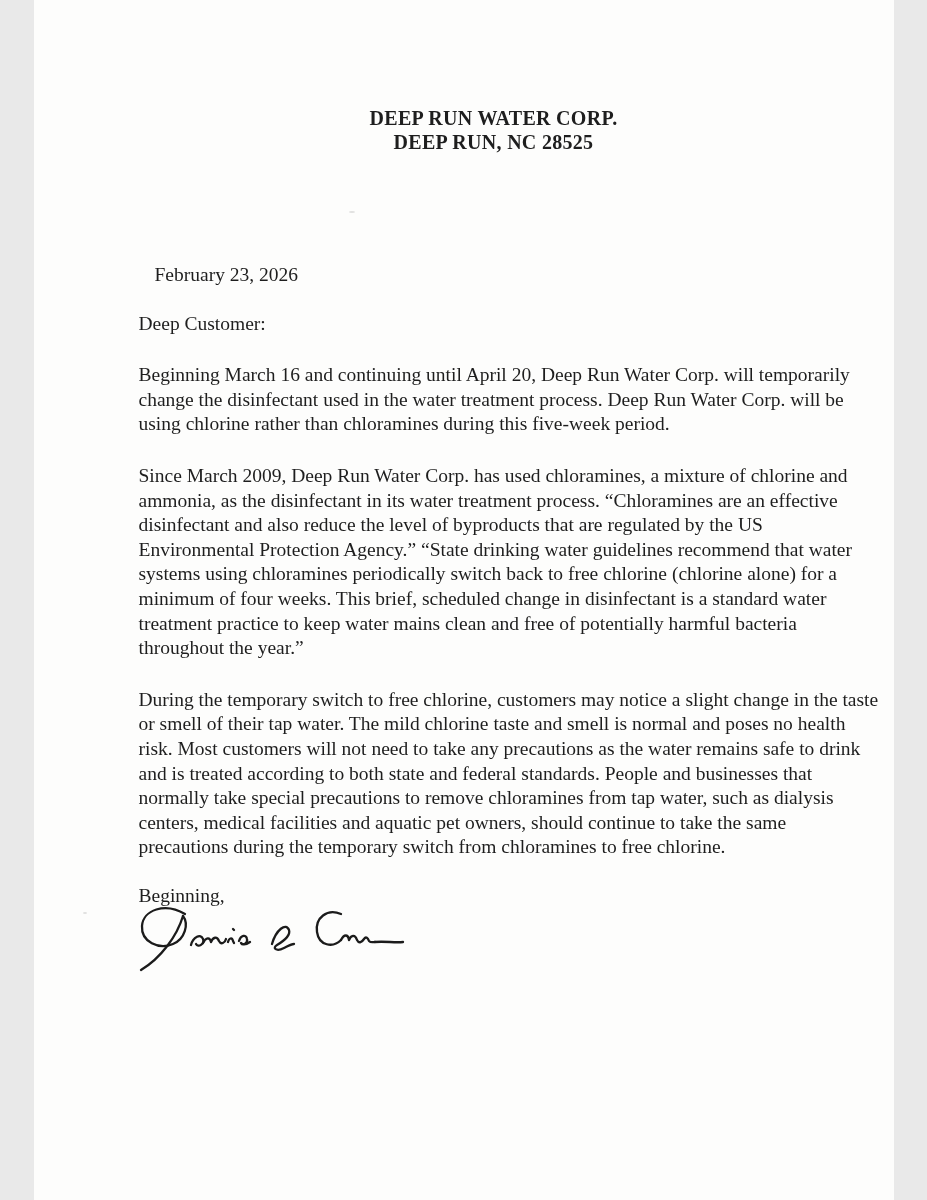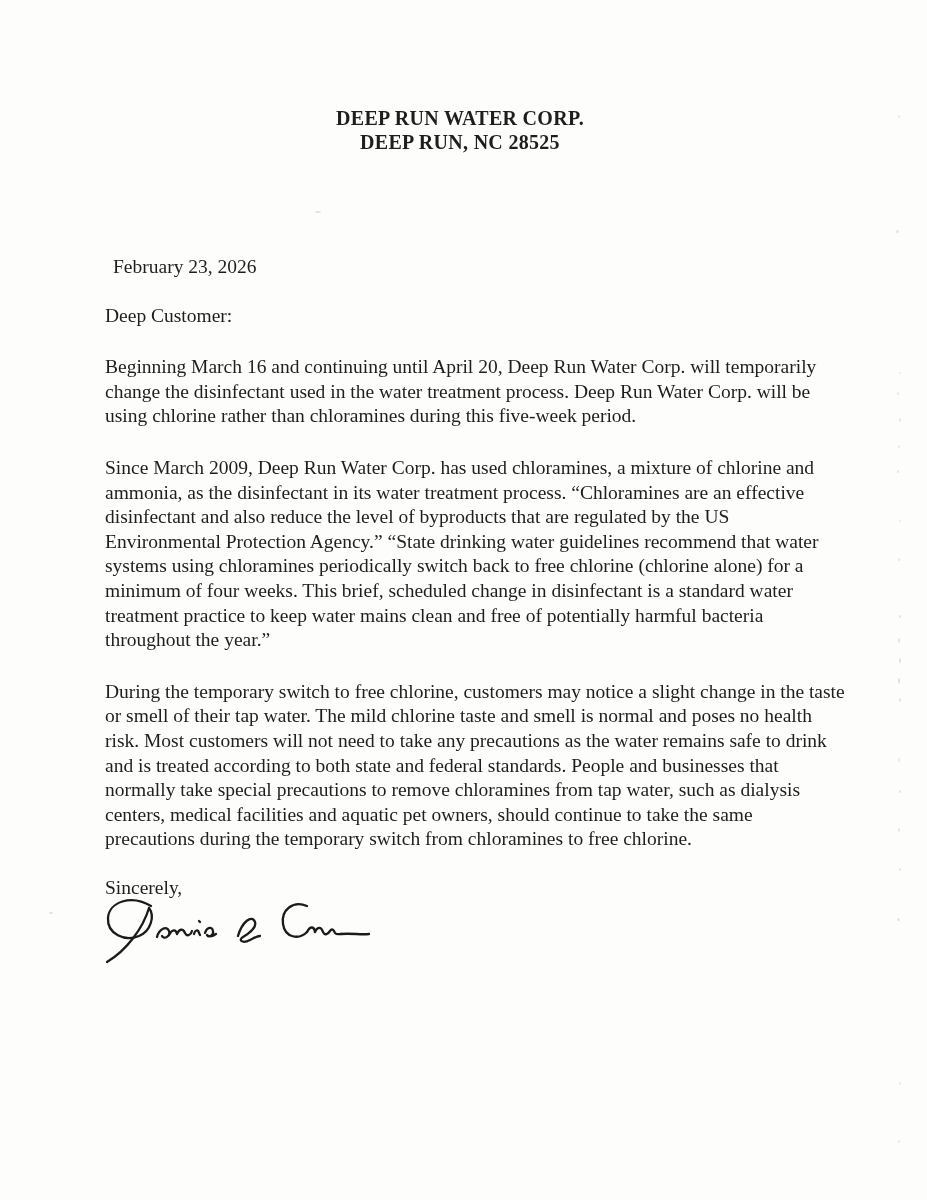--- a/index.html
+++ b/index.html
@@ -2,21 +2,21 @@
 <html><head>
 <meta charset="utf-8">
 <style>
   html, body {
     margin: 0;
     padding: 0;
     background: #e9e9e9;
   }
   .page {
     position: relative;
-    width: 927px;
+    width: 860px;
     height: 1200px;
     margin: 0 auto;
     background: #fdfdfc;
     overflow: hidden;
     font-family: "Liberation Serif", "DejaVu Serif", serif;
     color: #1e1e1e;
   }
   .letterhead {
     position: absolute;
     top: 107px;
@@ -34,21 +34,21 @@
     left: 105px;
     width: 742px;
     font-size: 19.5px;
     line-height: 24.6px;
     text-align: left;
   }
   .content p {
     margin: 24px 0 0 0;
   }
   .content .date {
-    margin: 8px;
+    margin: 16px;
   }
   .content p.para {
     margin-top: 27px;
     font-family: Liberation Serif, serif;
   }
   .closing {
     margin-top: 25px;
   }
   .signature-svg {
     display: block;
@@ -73,21 +73,21 @@
     <div>DEEP RUN WATER CORP.</div>
     <div>DEEP RUN, NC 28525</div>
   </div>
 
   <div class="content">
     <p class="date">February 23, 2026</p>
     <p>Deep Customer:</p>
     <p class="para">Beginning March 16 and continuing until April 20, Deep Run Water Corp. will temporarily change the disinfectant used in the water treatment process. Deep Run Water Corp. will be using chlorine rather than chloramines during this five-week period.</p>
     <p class="para">Since March 2009, Deep Run Water Corp. has used chloramines, a mixture of chlorine and ammonia, as the disinfectant in its water treatment process. “Chloramines are an effective disinfectant and also reduce the level of byproducts that are regulated by the US Environmental Protection Agency.” “State drinking water guidelines recommend that water systems using chloramines periodically switch back to free chlorine (chlorine alone) for a minimum of four weeks. This brief, scheduled change in disinfectant is a standard water treatment practice to keep water mains clean and free of potentially harmful bacteria throughout the year.”</p>
     <p class="para">During the temporary switch to free chlorine, customers may notice a slight change in the taste or smell of their tap water. The mild chlorine taste and smell is normal and poses no health risk. Most customers will not need to take any precautions as the water remains safe to drink and is treated according to both state and federal standards. People and businesses that normally take special precautions to remove chloramines from tap water, such as dialysis centers, medical facilities and aquatic pet owners, should continue to take the same precautions during the temporary switch from chloramines to free chlorine.</p>
-    <p class="closing">Sincerely,</p>
+    <p class="closing">Beginning,</p>
 
     <svg class="signature-svg" width="272" height="74" viewBox="0 0 272 74" fill="none" stroke="#1b1b1b" stroke-width="2.3" stroke-linecap="round" stroke-linejoin="round">
 
       <path d="M 50 16 C 30 4, 8 12, 7 28 C 6 44, 24 52, 38 46 C 50 41, 54 26, 48 18"></path>
 
       <path d="M 48 18 C 42 38, 26 60, 6 72"></path>
 
       <path d="M 56 47 C 58 39, 66 35, 68 41 C 70 46, 63 50, 61 46"></path>
       <path d="M 68 45 C 71 39, 75 39, 76 44 C 78 39, 82 38, 84 43 C 86 47, 90 45, 91 41"></path>
       <path d="M 93 44 C 94 40, 97 39, 98 43 L 99 45"></path>

